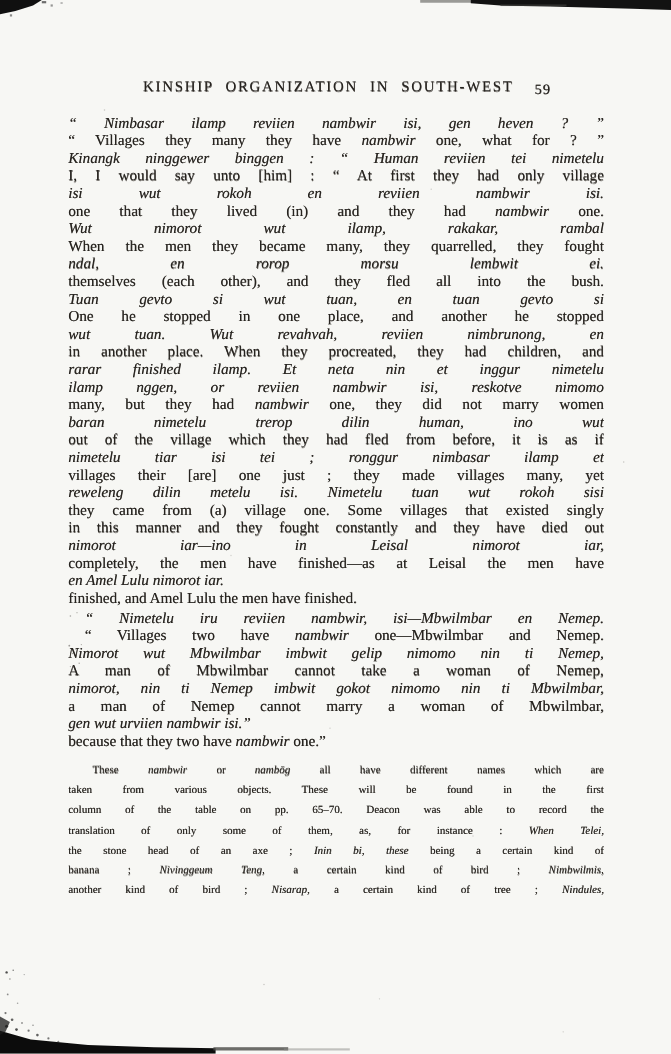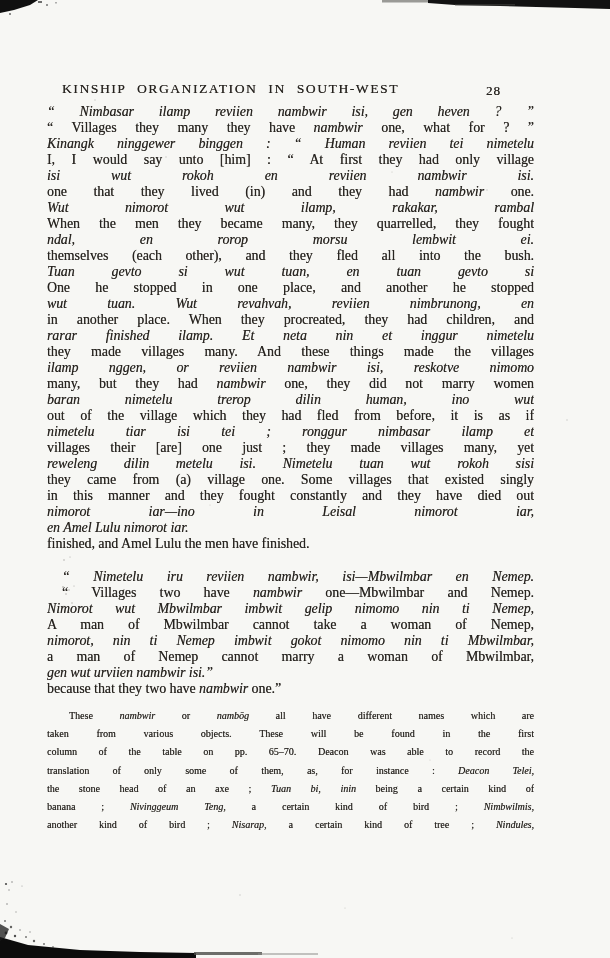--- a/index.html
+++ b/index.html
@@ -10,35 +10,35 @@
     background: var(--paper);
     font-family: "Liberation Serif", serif;
     color: var(--ink);
     overflow: hidden;
     position: relative;
   }
   .page { position: absolute; inset: 0; }
 
   
   .running-head {
-    position: absolute; top: 81px; left: 62px; width: 473px;
-    text-align: left;
+    position: absolute; top: 71px; left: 62px; width: 473px;
+    text-align: center;
     font-size: 13.5px; letter-spacing: 1.6px; word-spacing: 6px;
     white-space: nowrap;
     text-shadow: 0.25px 0.25px 0.35px rgba(35,30,25,0.7);
   }
   .folio {
     position: absolute; left: 424px; top: 2px;
     font-size: 13px; letter-spacing: 1px; word-spacing: normal;
   }
 
   
-  .textblock { position: absolute; left: 47px; top: 104px; width: 487px; }
+  .textblock { position: absolute; left: 62px; top: 104px; width: 487px; }
   .sec { display: block; }
-  .sec2 { margin-top: 17px; }
+  .sec2 { margin-top: 2px; }
   .p3   { margin-top: 10px; }
 
   .line {
     text-align: justify;
     text-align-last: justify;
     overflow: hidden;
     text-shadow: 0.25px 0.25px 0.35px rgba(35,30,25,0.65);
   }
   .sec1 .line, .sec2 .line { font-size: 13.8px; line-height: 16px; height: 16px; }
   .p3 .line { font-size: 10px; line-height: 18.2px; height: 18.2px; }
@@ -124,68 +124,68 @@
         <circle cx="210" cy="505" r="0.6" opacity="0.25"></circle>
       <circle cx="430" cy="760" r="0.6" opacity="0.25"></circle>
         <circle cx="240" cy="895" r="0.7" opacity="0.3"></circle>
       <circle cx="345" cy="908" r="0.6" opacity="0.28"></circle>
         <circle cx="512" cy="938" r="0.6" opacity="0.3"></circle>
     </g>
   </svg>
 
   <header class="running-head">
     <span class="head-title">KINSHIP ORGANIZATION IN SOUTH-WEST</span>
-    <span class="folio">28</span>
+    <span class="folio">59</span>
   </header>
 
   <main class="textblock">
     <section class="sec sec1">
         <div class="line it"><span>“ Nimbasar ilamp reviien nambwir isi, gen heven ? ”</span></div>
         <div class="line"><span>“ Villages they many they have </span><span class="em">nambwir</span><span> one, what for ? ”</span></div>
         <div class="line it"><span>Kinangk ninggewer binggen : “ Human reviien tei nimetelu</span></div>
         <div class="line"><span>I, I would say unto [him] : “ At first they had only village</span></div>
         <div class="line it"><span>isi wut rokoh en reviien nambwir isi.</span></div>
         <div class="line"><span>one that they lived (in) and they had </span><span class="em">nambwir</span><span> one.</span></div>
         <div class="line it"><span>Wut nimorot wut ilamp, rakakar, rambal</span></div>
         <div class="line"><span>When the men they became many, they quarrelled, they fought</span></div>
         <div class="line it"><span>ndal, en rorop morsu lembwit ei.</span></div>
         <div class="line"><span>themselves (each other), and they fled all into the bush.</span></div>
         <div class="line it"><span>Tuan gevto si wut tuan, en tuan gevto si</span></div>
         <div class="line"><span>One he stopped in one place, and another he stopped</span></div>
         <div class="line it"><span>wut tuan. Wut revahvah, reviien nimbrunong, en</span></div>
         <div class="line"><span>in another place. When they procreated, they had children, and</span></div>
         <div class="line it"><span>rarar finished ilamp. Et neta nin et inggur nimetelu</span></div>
-        <div class="line"><span>they made villages many. And these things made the villages</span></div>
         <div class="line it"><span>ilamp nggen, or reviien nambwir isi, reskotve nimomo</span></div>
         <div class="line"><span>many, but they had </span><span class="em">nambwir</span><span> one, they did not marry women</span></div>
         <div class="line it"><span>baran nimetelu trerop dilin human, ino wut</span></div>
         <div class="line"><span>out of the village which they had fled from before, it is as if</span></div>
         <div class="line it"><span>nimetelu tiar isi tei ; ronggur nimbasar ilamp et</span></div>
         <div class="line"><span>villages their [are] one just ; they made villages many, yet</span></div>
         <div class="line it"><span>reweleng dilin metelu isi. Nimetelu tuan wut rokoh sisi</span></div>
         <div class="line"><span>they came from (a) village one. Some villages that existed singly</span></div>
         <div class="line"><span>in this manner and they fought constantly and they have died out</span></div>
         <div class="line it"><span>nimorot iar—ino in Leisal nimorot iar,</span></div>
+        <div class="line"><span>completely, the men have finished—as at Leisal the men have</span></div>
         <div class="line it nojust"><span>en Amel Lulu nimorot iar.</span></div>
         <div class="line nojust"><span>finished, and Amel Lulu the men have finished.</span></div>
       </section>
     <section class="sec sec2">
         <div class="line it ind"><span>“ Nimetelu iru reviien nambwir, isi—Mbwilmbar en Nemep.</span></div>
         <div class="line ind"><span>“ Villages two have </span><span class="em">nambwir</span><span> one—Mbwilmbar and Nemep.</span></div>
         <div class="line it"><span>Nimorot wut Mbwilmbar imbwit gelip nimomo nin ti Nemep,</span></div>
         <div class="line"><span>A man of Mbwilmbar cannot take a woman of Nemep,</span></div>
         <div class="line it"><span>nimorot, nin ti Nemep imbwit gokot nimomo nin ti Mbwilmbar,</span></div>
         <div class="line"><span>a man of Nemep cannot marry a woman of Mbwilmbar,</span></div>
         <div class="line it nojust"><span>gen wut urviien nambwir isi.”</span></div>
         <div class="line nojust"><span>because that they two have </span><span class="em">nambwir</span><span> one.”</span></div>
       </section>
     <section class="sec p3">
         <div class="line ind"><span>These </span><span class="em">nambwir</span><span> or </span><span class="em">nambōg</span><span> all have different names which are</span></div>
         <div class="line"><span>taken from various objects. These will be found in the first</span></div>
         <div class="line"><span>column of the table on pp. 65–70. Deacon was able to record the</span></div>
-        <div class="line"><span>translation of only some of them, as, for instance : </span><span class="em">Deacon Telei,</span></div>
-        <div class="line"><span>the stone head of an axe ; </span><span class="em">Tuan bi, inin</span><span> being a certain kind of</span></div>
+        <div class="line"><span>translation of only some of them, as, for instance : </span><span class="em">When Telei,</span></div>
+        <div class="line"><span>the stone head of an axe ; </span><span class="em">Inin bi, these</span><span> being a certain kind of</span></div>
         <div class="line"><span>banana ; </span><span class="em">Nivinggeum Teng,</span><span> a certain kind of bird ; </span><span class="em">Nimbwilmis,</span></div>
         <div class="line"><span>another kind of bird ; </span><span class="em">Nisarap,</span><span> a certain kind of tree ; </span><span class="em">Nindules,</span></div>
       </section>
   </main>
 
 </div>
 
 </body></html>

